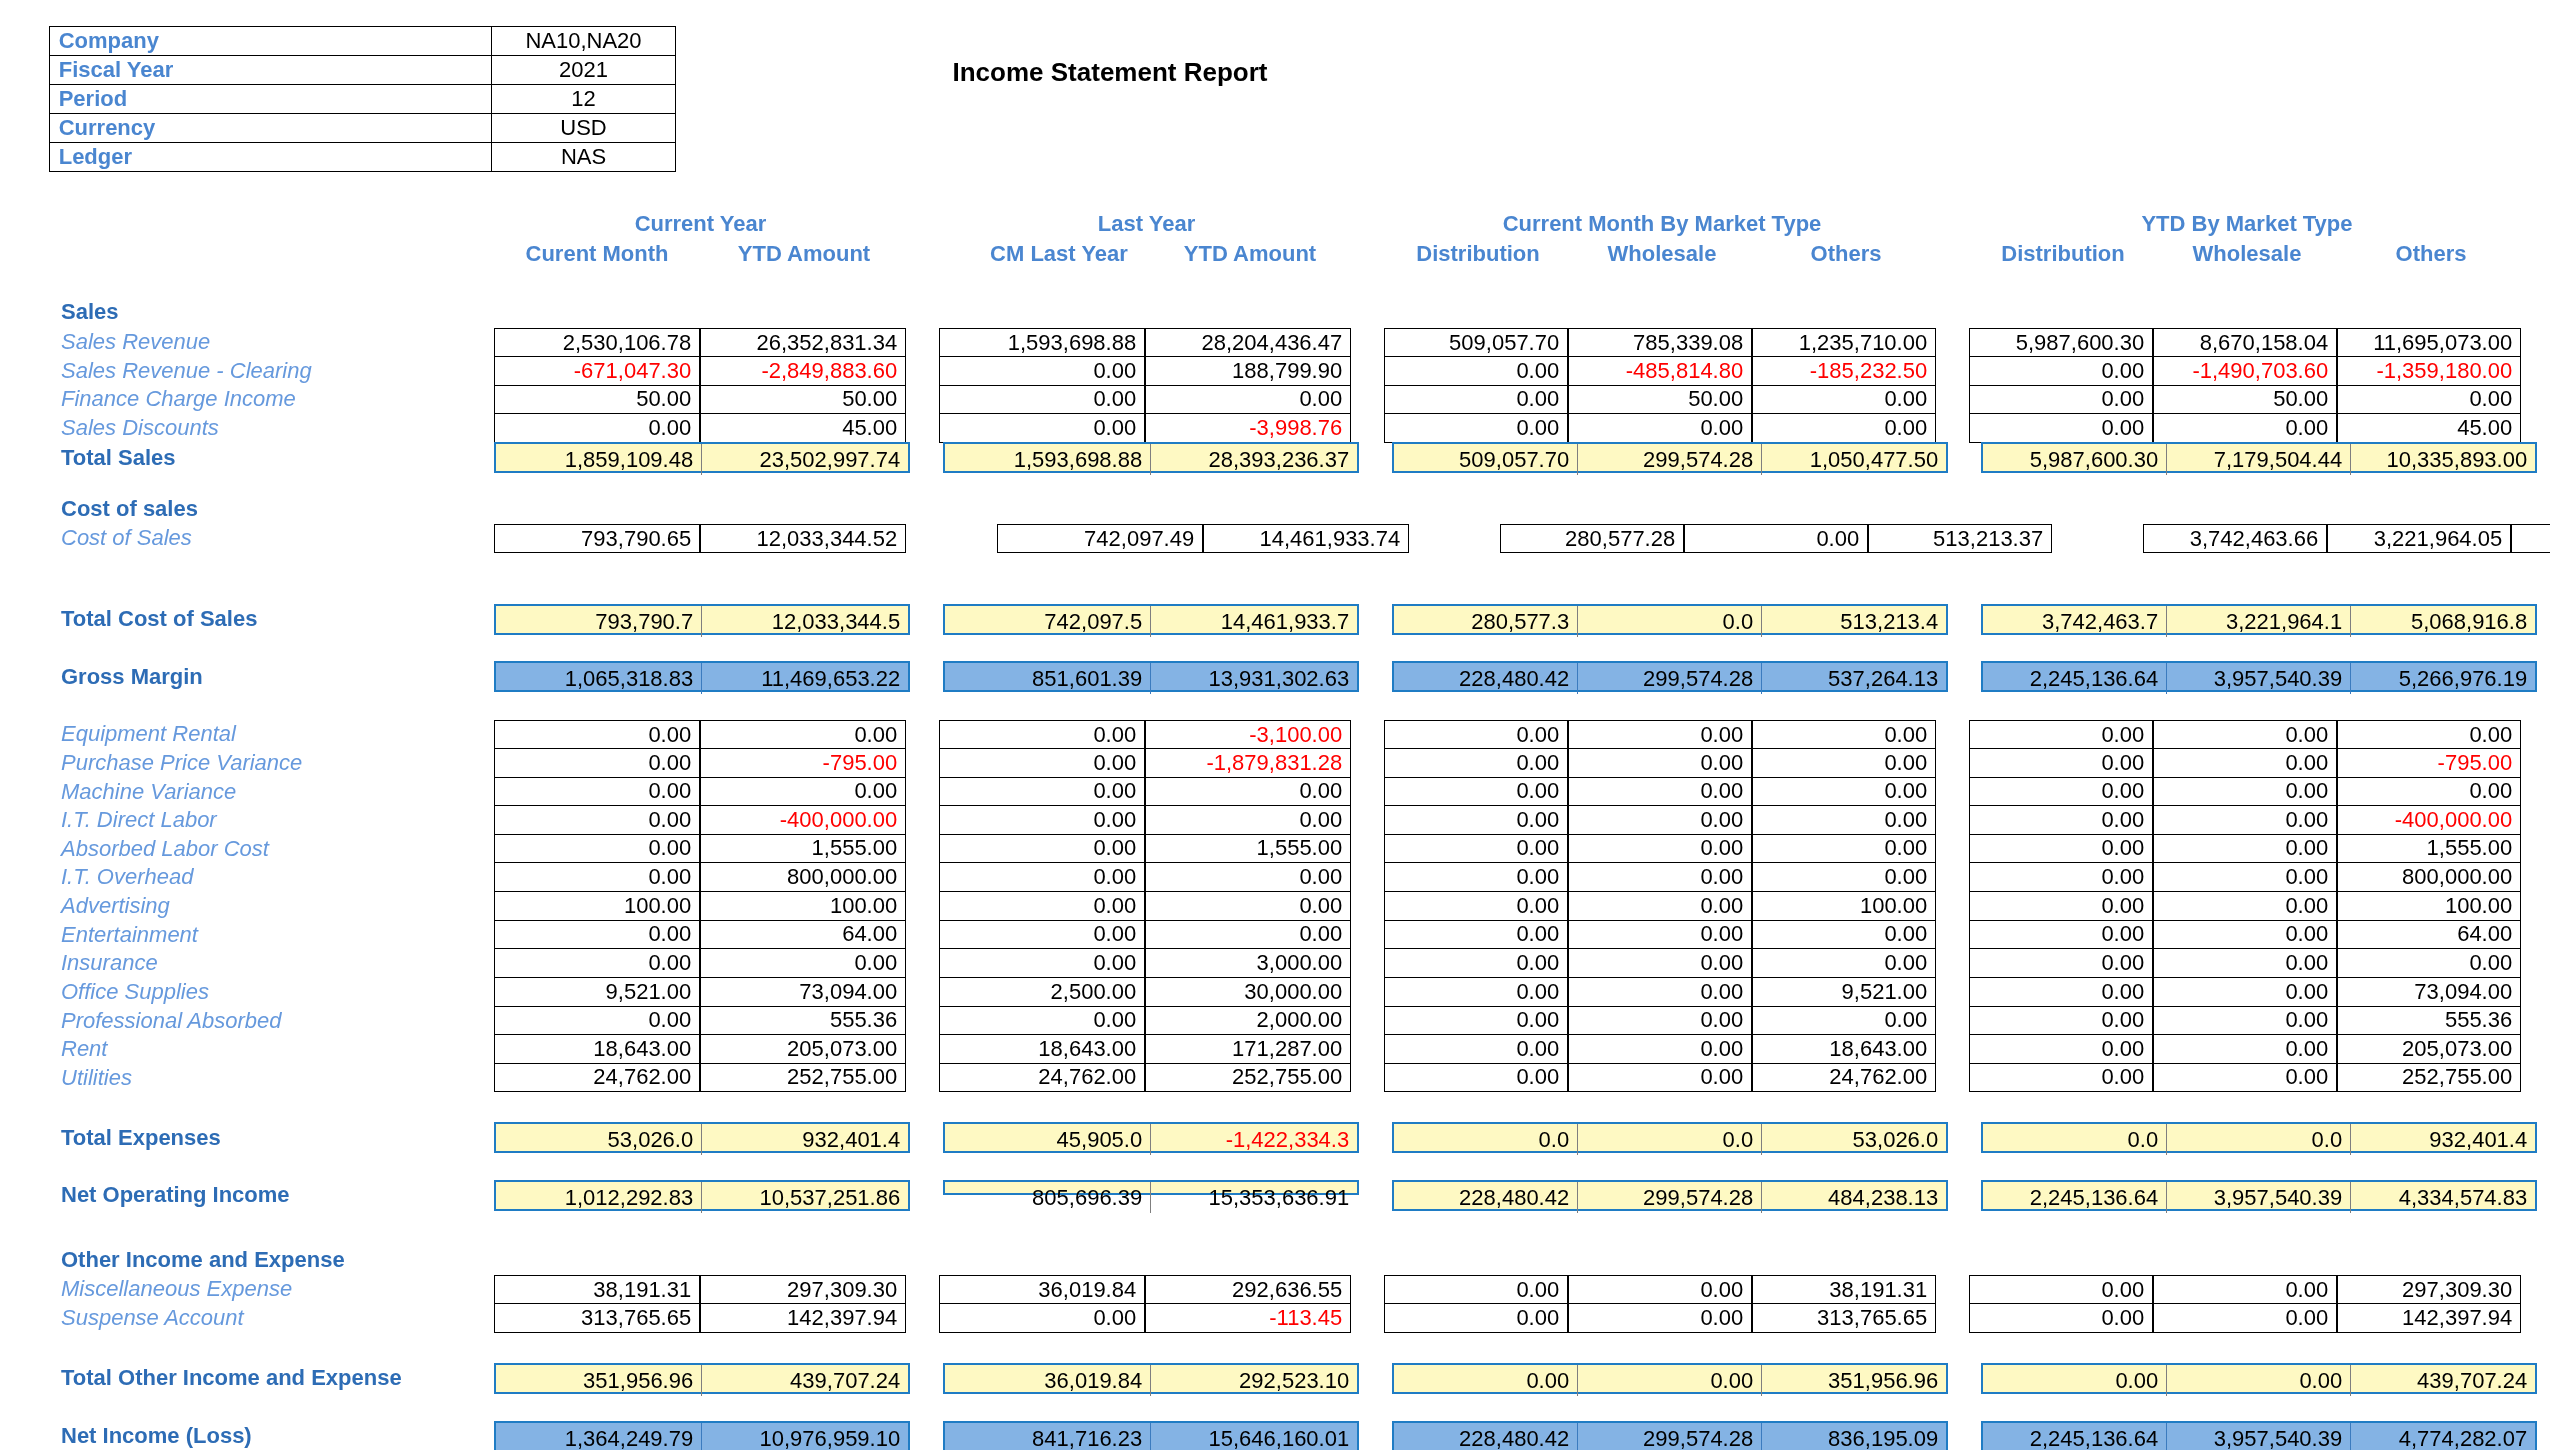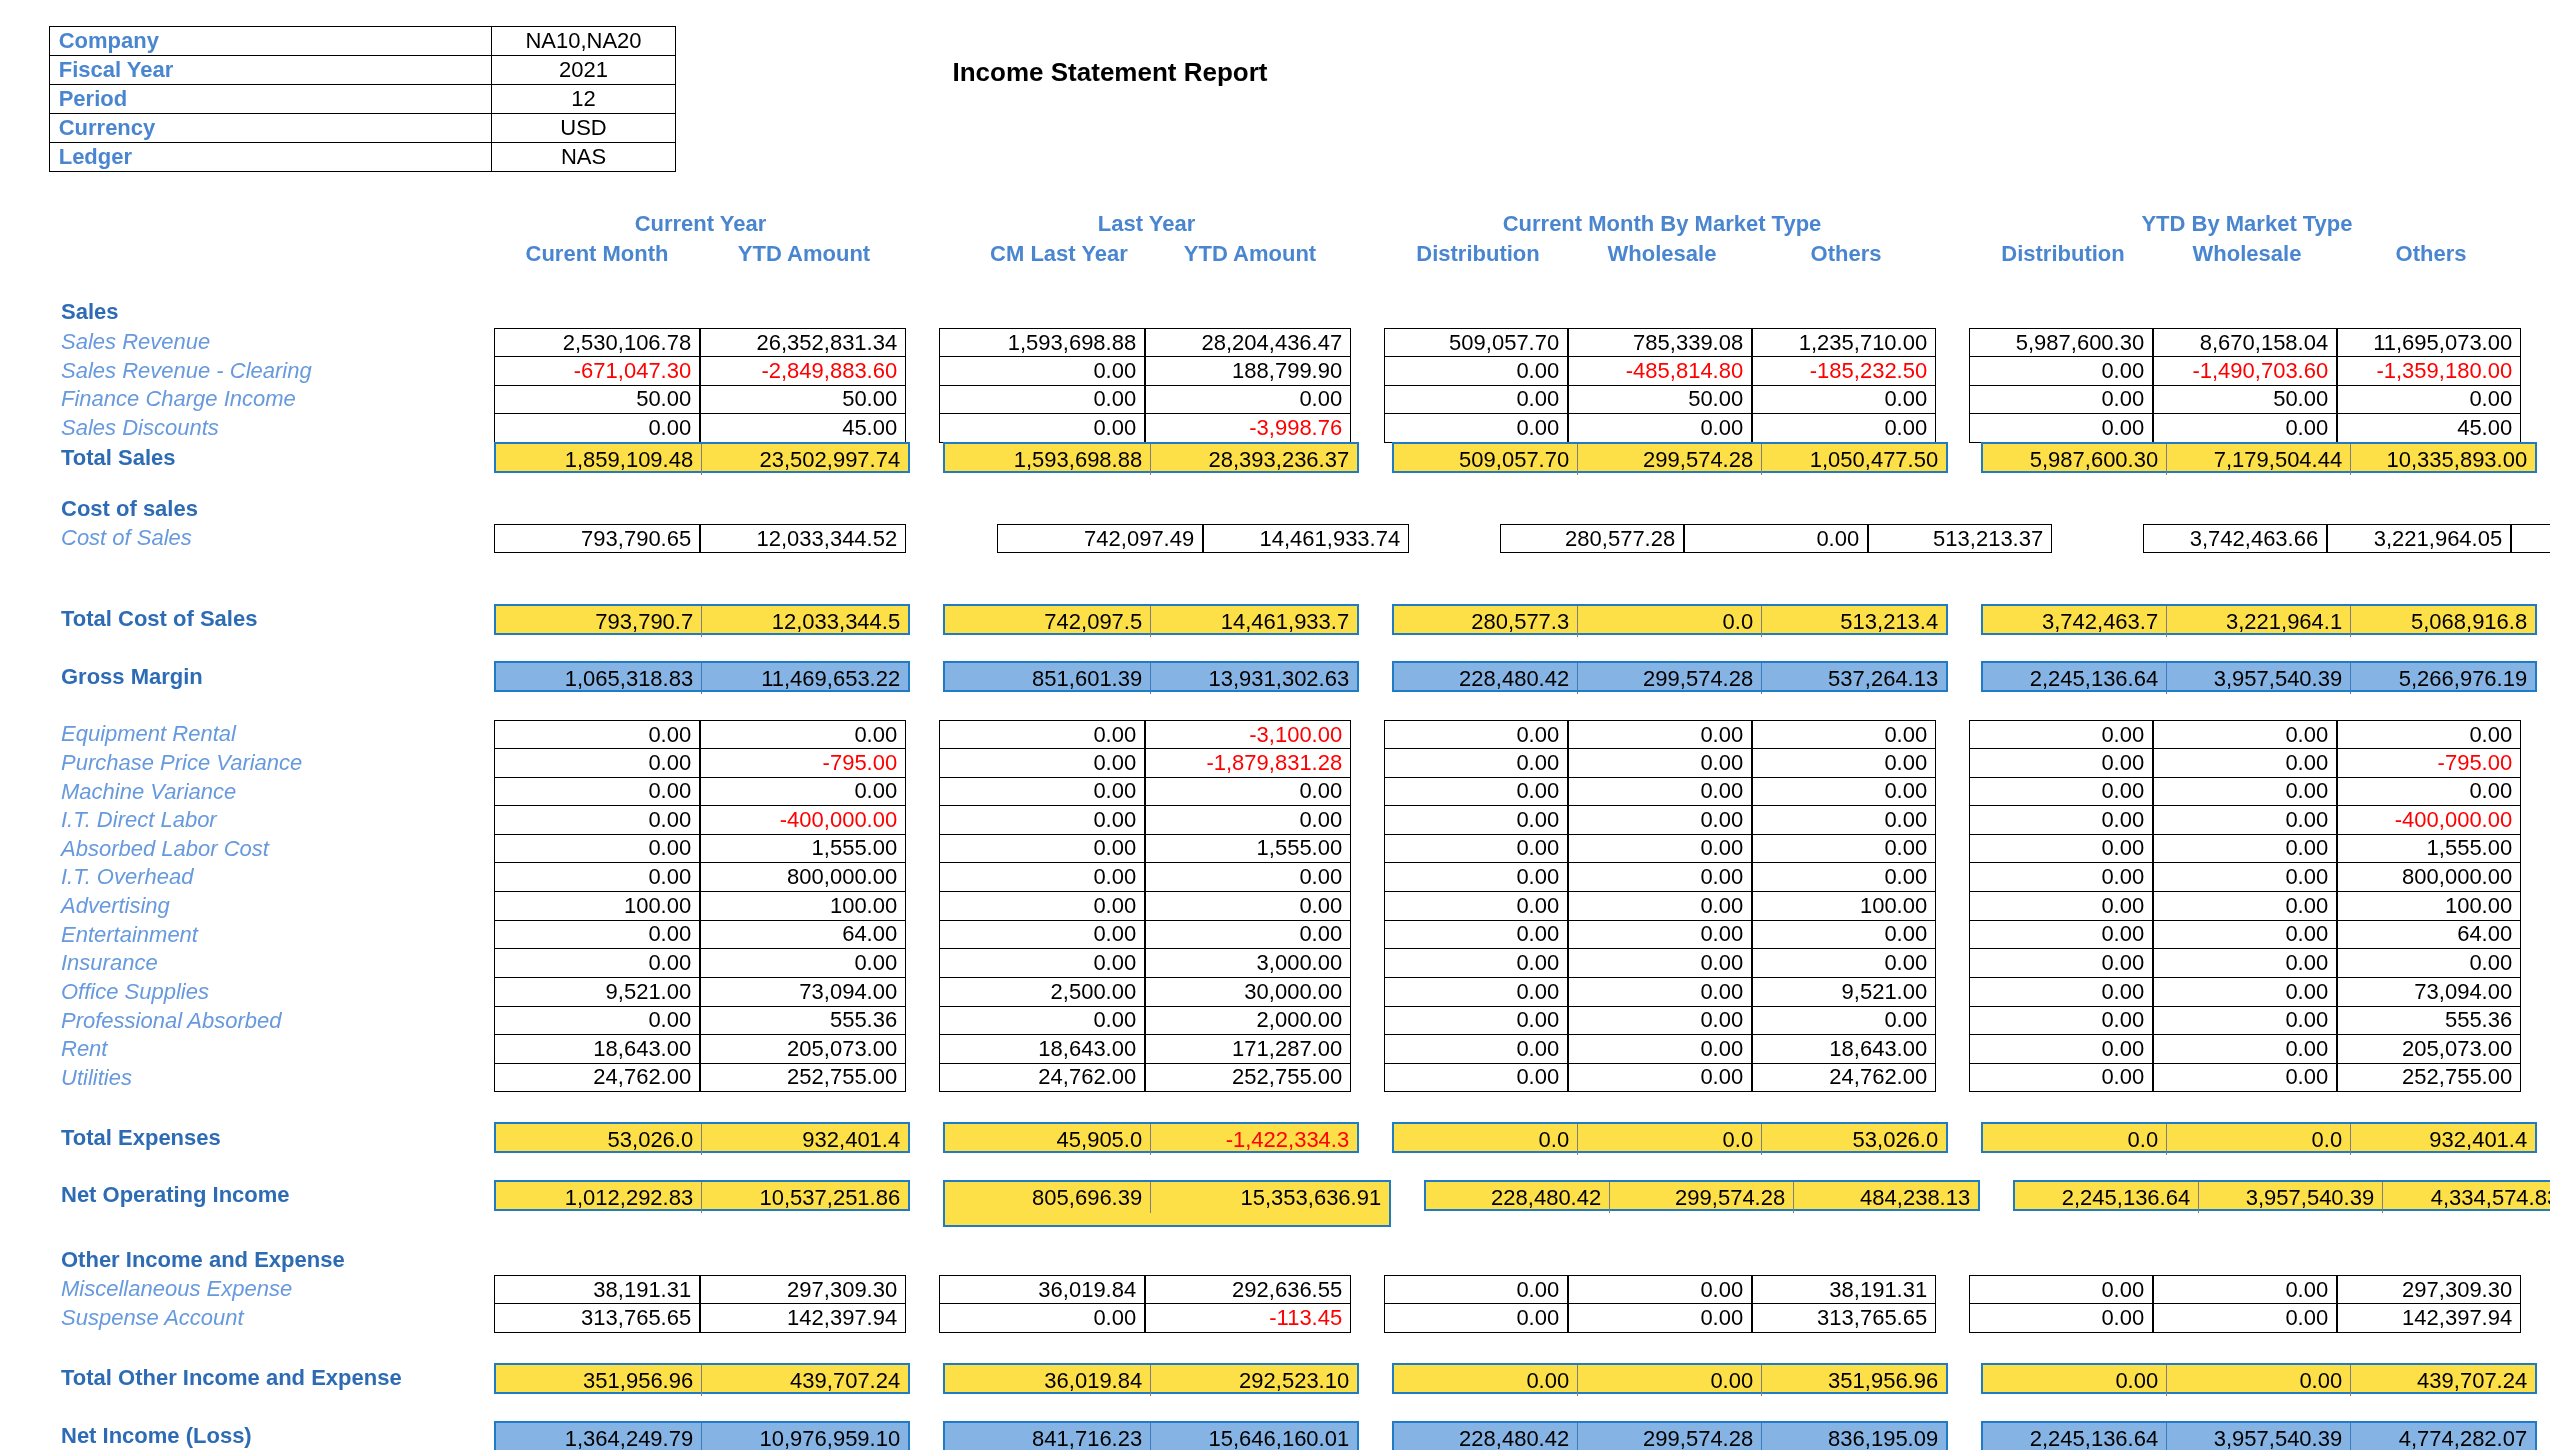--- a/index.html
+++ b/index.html
@@ -28,21 +28,21 @@
   .cellbox{box-sizing:border-box;font-size:22px;color:#000;text-align:right;
            padding:0 7.8px;display:flex;align-items:center;justify-content:flex-end;
            overflow:hidden;white-space:nowrap;}
   .neg{color:#ff0000;}
 
   
   .plain .cellbox{border:0.9px solid #000;border-top-width:0;}
   .plain.first .cellbox{border-top-width:0.9px;}
 
   
-  .sub .grp{border:2.6px solid #1f7cc4;background:#fde047;box-sizing:border-box;}
+  .sub .grp{border:2.6px solid #1f7cc4;background:#fef9c3;box-sizing:border-box;}
   .sub .cellbox{border-right:0.9px solid #7f7f7f;background:transparent;}
   .sub .cellbox:last-child{border-right:0;}
 
   
   .hl .grp{border:2.6px solid #1f7cc4;background:#84b3e4;box-sizing:border-box;}
   .hl .cellbox{border-right:0.9px solid #3b7bbf;background:transparent;}
   .hl .cellbox:last-child{border-right:0;}
 
   
   .rowlabel{position:absolute;left:61px;font-size:22px;white-space:nowrap;}
@@ -638,21 +638,21 @@
           <div class="cellbox" style="width: 184px; height: 31px;">0.0</div>
           <div class="cellbox" style="width: 184px; height: 31px;">932,401.4</div>
         </div>
       </div>
       <div class="rowband sub" style="top: 1180px; left: 0px; height: 31px;">
         <div class="grp" style="height: 31px;">
           <div class="cellbox" style="width: 206px; height: 31px;">1,012,292.83</div>
           <div class="cellbox" style="width: 206px; height: 31px;">10,537,251.86</div>
         </div>
         <div class="gap"></div>
-        <div class="grp" style="height: 47px; gap: 32px;">
+        <div class="grp" style="height: 15px;">
           <div class="cellbox" style="width: 206px; height: 31px;">805,696.39</div>
           <div class="cellbox" style="width: 206px; height: 31px;">15,353,636.91</div>
         </div>
         <div class="gap"></div>
         <div class="grp" style="height: 31px;">
           <div class="cellbox" style="width: 184px; height: 31px;">228,480.42</div>
           <div class="cellbox" style="width: 184px; height: 31px;">299,574.28</div>
           <div class="cellbox" style="width: 184px; height: 31px;">484,238.13</div>
         </div>
         <div class="gap"></div>

